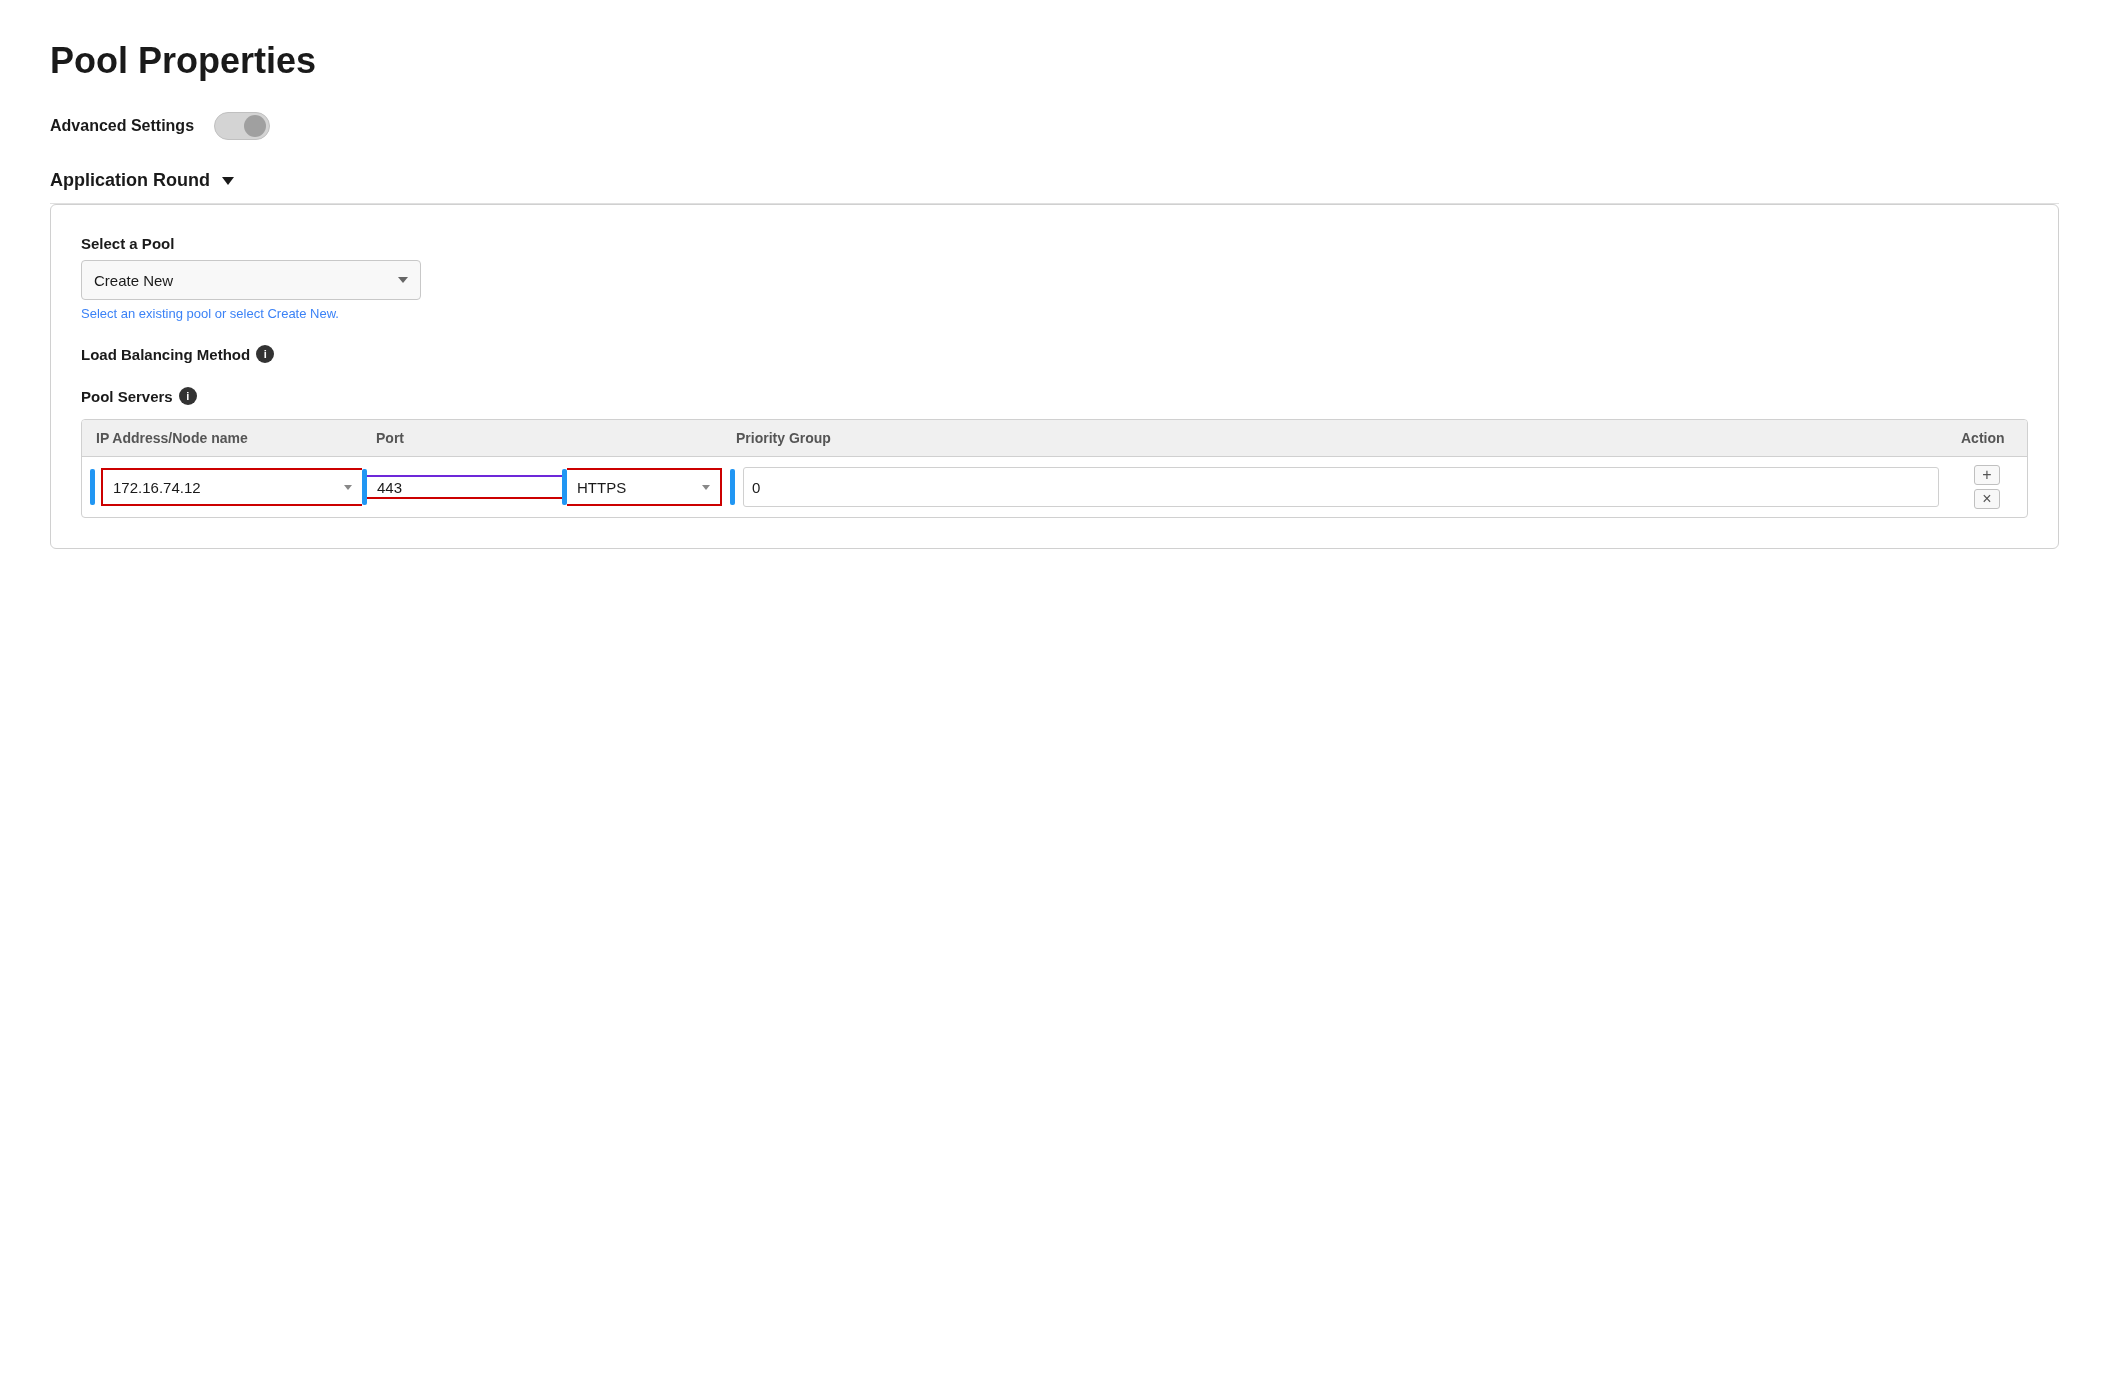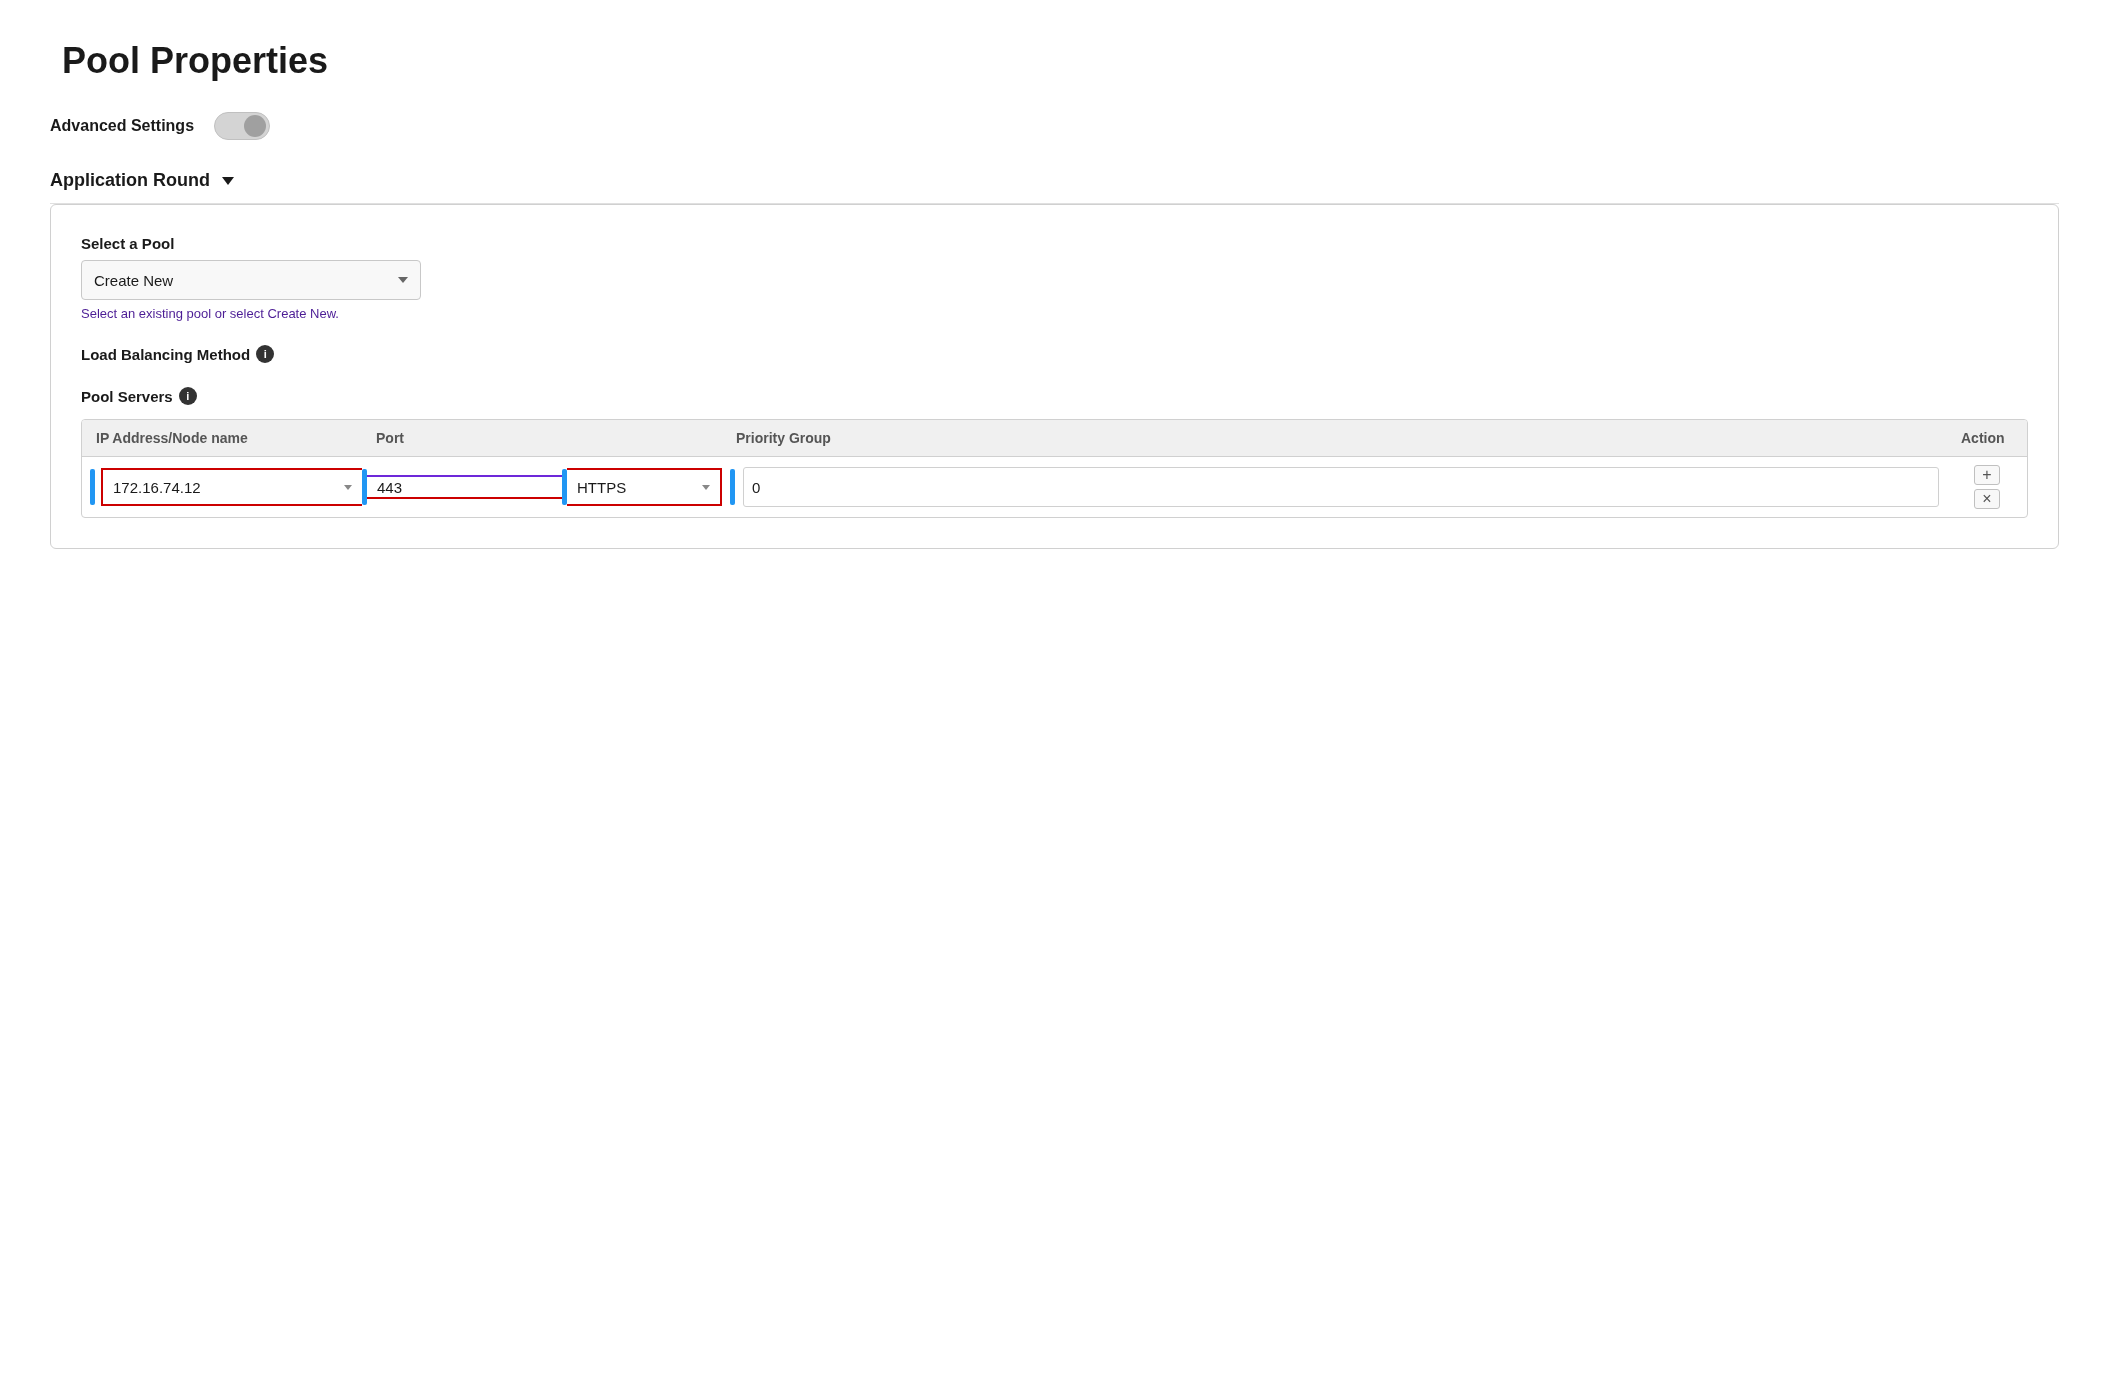--- a/index.html
+++ b/index.html
@@ -14,21 +14,20 @@
       color: #1a1a1a;
       padding: 40px 50px;
       min-height: 100vh;
     }
 
     .page-title {
       font-size: 36px;
       font-weight: 700;
       color: #1a1a1a;
       margin-bottom: 30px;
-      margin-left: 12px;
     }
 
     .advanced-settings-row {
       display: flex;
       align-items: center;
       gap: 20px;
       margin-bottom: 30px;
     }
 
     .advanced-settings-label {
@@ -102,21 +101,21 @@
       font-weight: 700;
       color: #1a1a1a;
       margin-bottom: 8px;
       display: flex;
       align-items: center;
       gap: 6px;
     }
 
     .field-hint {
       font-size: 13px;
-      color: #4c1d95;
+      color: #3b82f6;
       margin-top: 6px;
     }
 
     
     .select-dropdown {
       width: 340px;
       height: 40px;
       border: 1px solid #c8c8c8;
       border-radius: 4px;
       background: #f8f8f8;

